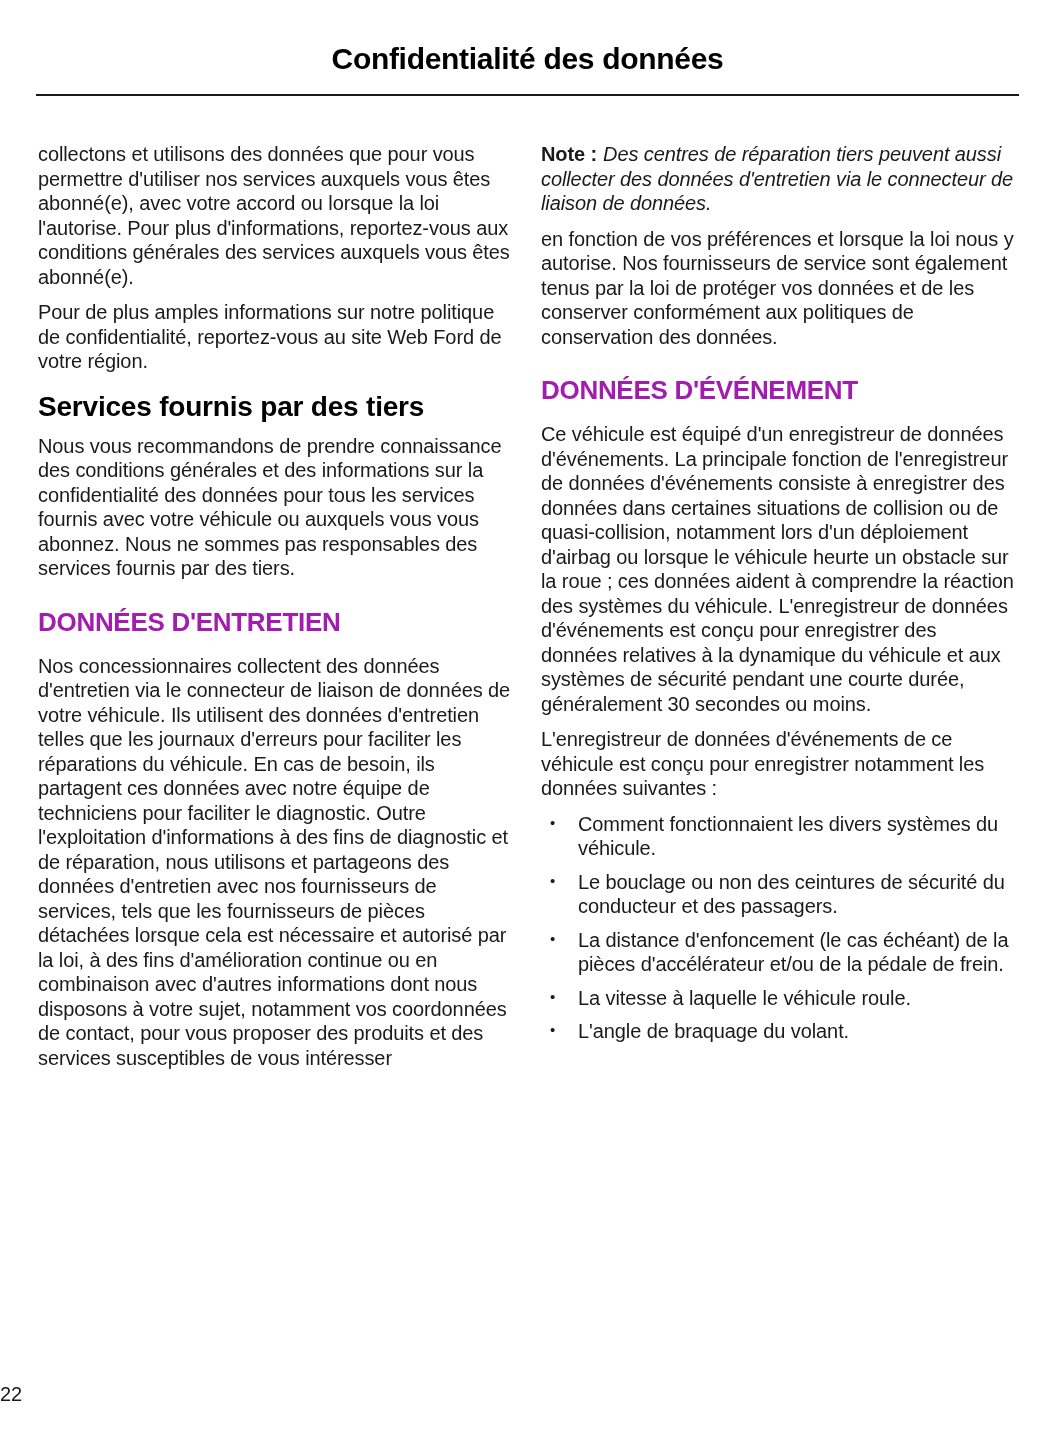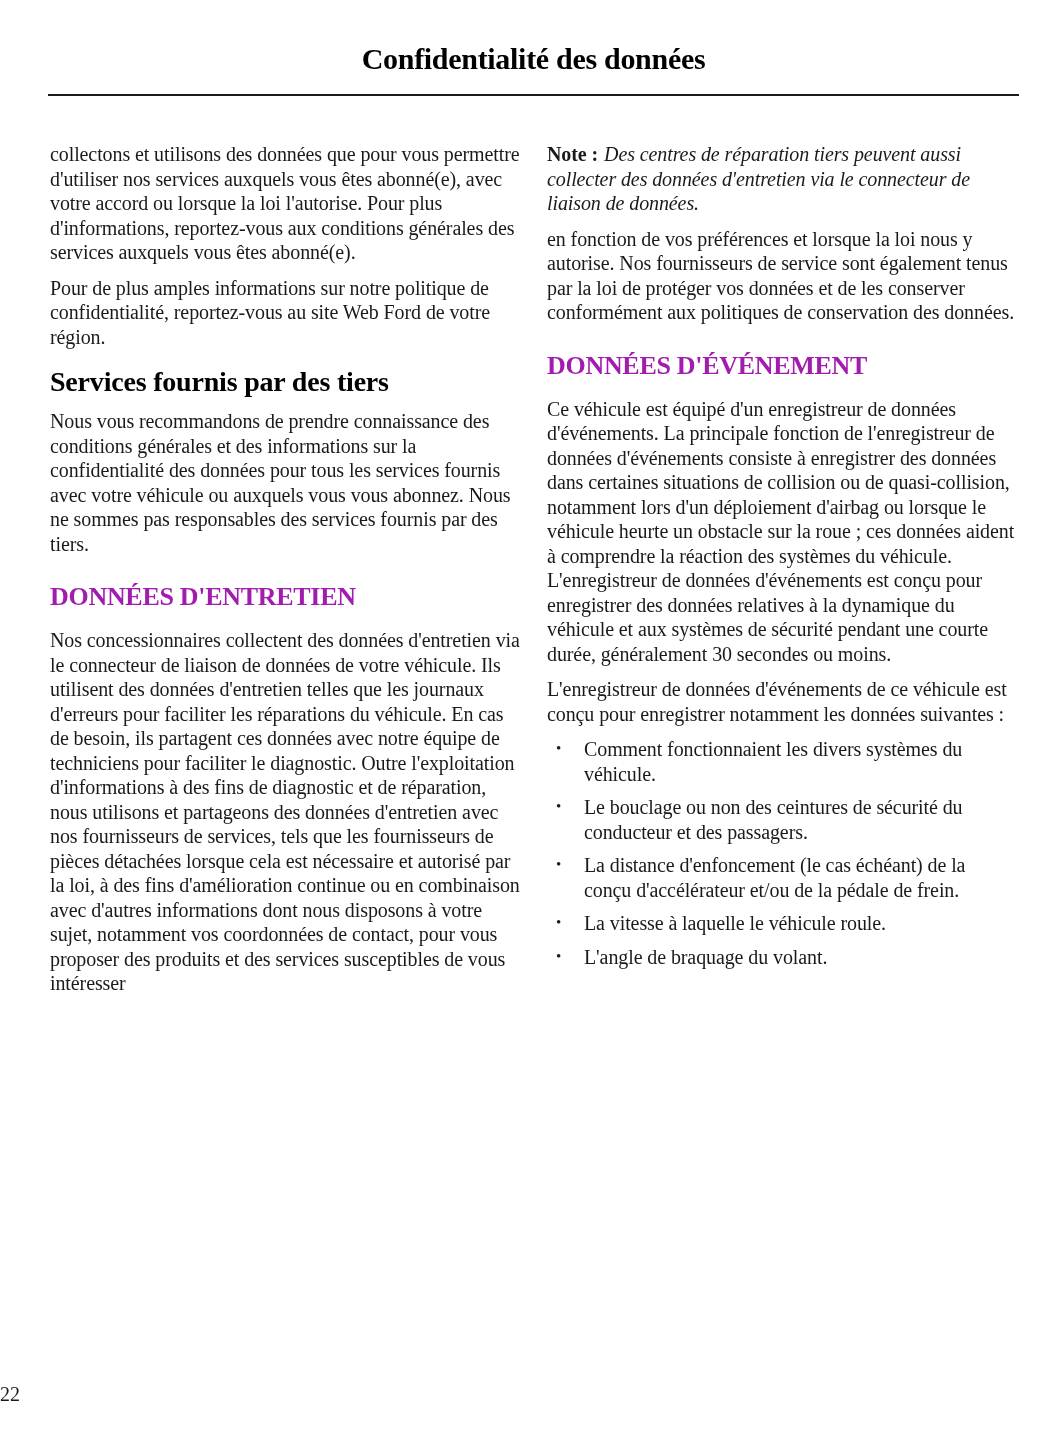--- a/index.html
+++ b/index.html
@@ -6,25 +6,24 @@
     margin: 0;
     padding: 0;
     background: #ffffff;
   }
   .page {
     position: relative;
     width: 1055px;
     height: 1448px;
     background: #ffffff;
     color: #1a1a1a;
-    font-family: Liberation Serif, serif;
+    font-family: Liberation Sans, sans-serif;
     letter-spacing: -0.1px;
     box-sizing: border-box;
     overflow: hidden;
-    padding-left: 12px;
   }
   .page-header {
     padding-top: 42px;
   }
   .page-title {
     text-align: center;
     font-size: 30px;
     font-weight: bold;
     color: #000000;
     margin: 0;
@@ -125,21 +124,21 @@
 
     <div class="col">
       <p class="body-text"><span class="note-label">Note :</span><span class="note-text">Des centres de réparation tiers peuvent aussi collecter des données d'entretien via le connecteur de liaison de données.</span></p>
       <p class="body-text">en fonction de vos préférences et lorsque la loi nous y autorise. Nos fournisseurs de service sont également tenus par la loi de protéger vos données et de les conserver conformément aux politiques de conservation des données.</p>
       <h2 class="major-heading">DONNÉES D'ÉVÉNEMENT</h2>
       <p class="body-text">Ce véhicule est équipé d'un enregistreur de données d'événements. La principale fonction de l'enregistreur de données d'événements consiste à enregistrer des données dans certaines situations de collision ou de quasi-collision, notamment lors d'un déploiement d'airbag ou lorsque le véhicule heurte un obstacle sur la roue ; ces données aident à comprendre la réaction des systèmes du véhicule. L'enregistreur de données d'événements est conçu pour enregistrer des données relatives à la dynamique du véhicule et aux systèmes de sécurité pendant une courte durée, généralement 30 secondes ou moins.</p>
       <p class="body-text">L'enregistreur de données d'événements de ce véhicule est conçu pour enregistrer notamment les données suivantes :</p>
       <ul class="bullet-list">
         <li>Comment fonctionnaient les divers systèmes du véhicule.</li>
         <li>Le bouclage ou non des ceintures de sécurité du conducteur et des passagers.</li>
-        <li>La distance d'enfoncement (le cas échéant) de la conçu d'accélérateur et/ou de la pédale de frein.</li>
+        <li>La distance d'enfoncement (le cas échéant) de la pièces d'accélérateur et/ou de la pédale de frein.</li>
         <li>La vitesse à laquelle le véhicule roule.</li>
         <li>L'angle de braquage du volant.</li>
       </ul>
     </div>
 
   </div>
 
   <div class="page-number">22</div>
 
 </div>

